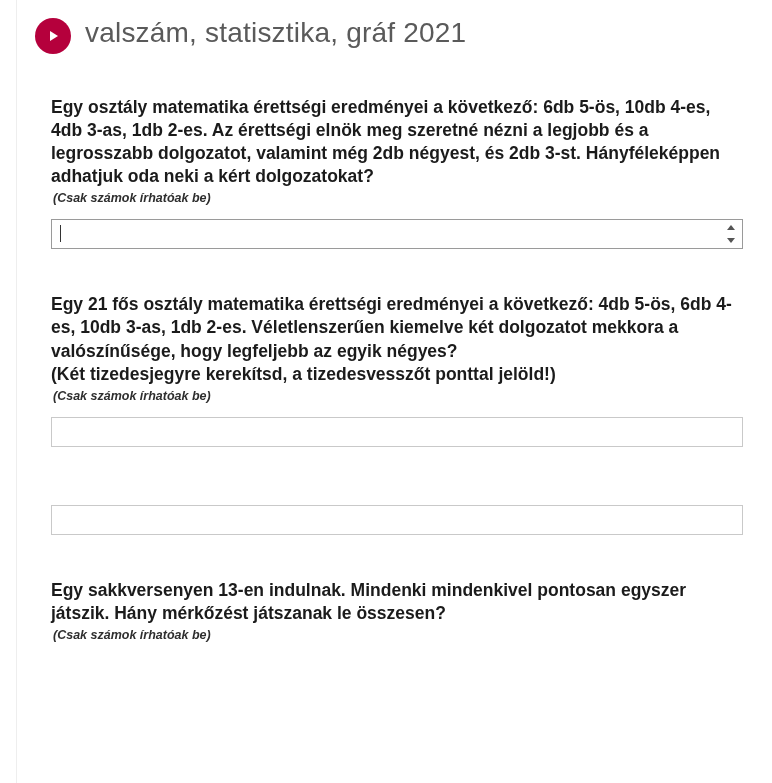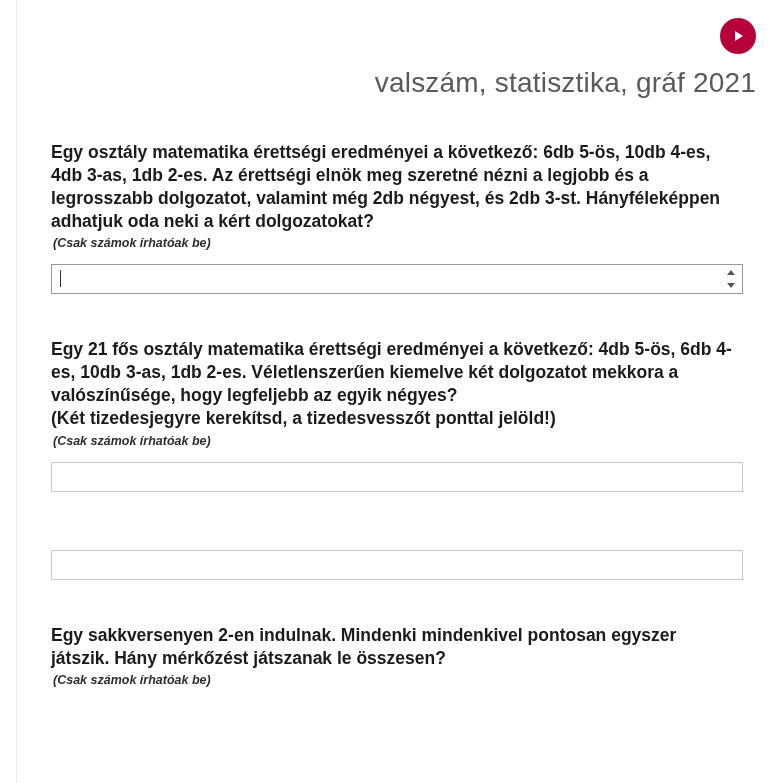--- a/index.html
+++ b/index.html
@@ -27,24 +27,23 @@
     position: absolute;
     left: 17px;
     top: 0;
     width: 755px;
     height: 783px;
     background: #ffffff;
     box-sizing: border-box;
   }
   .quiz-header {
     display: flex;
-    align-items: flex-end;
+    align-items: flex-start;
     padding: 18px 16px 0 18px;
     gap: 14px;
-    flex-direction: column;
   }
   .badge-icon {
     width: 36px;
     height: 36px;
     border-radius: 50%;
     background: #b5003c;
     display: flex;
     align-items: center;
     justify-content: center;
     flex: none;
@@ -184,18 +183,18 @@
 
     <div class="question">
       <div class="q-input-wrap">
         <input class="q-input" type="text" value="" style="">
       </div>
     </div>
 
     <div class="q-gap-big"></div>
 
     <div class="question">
-      <p class="q-text">Egy sakkversenyen 2-en indulnak. Mindenki mindenkivel pontosan egyszer játszik. Hány mérkőzést játszanak le összesen?</p>
+      <p class="q-text">Egy sakkversenyen 13-en indulnak. Mindenki mindenkivel pontosan egyszer játszik. Hány mérkőzést játszanak le összesen?</p>
       <div class="q-hint">(Csak számok írhatóak be)</div>
     </div>
 
   </div>
 </div>
 
 </body></html>

